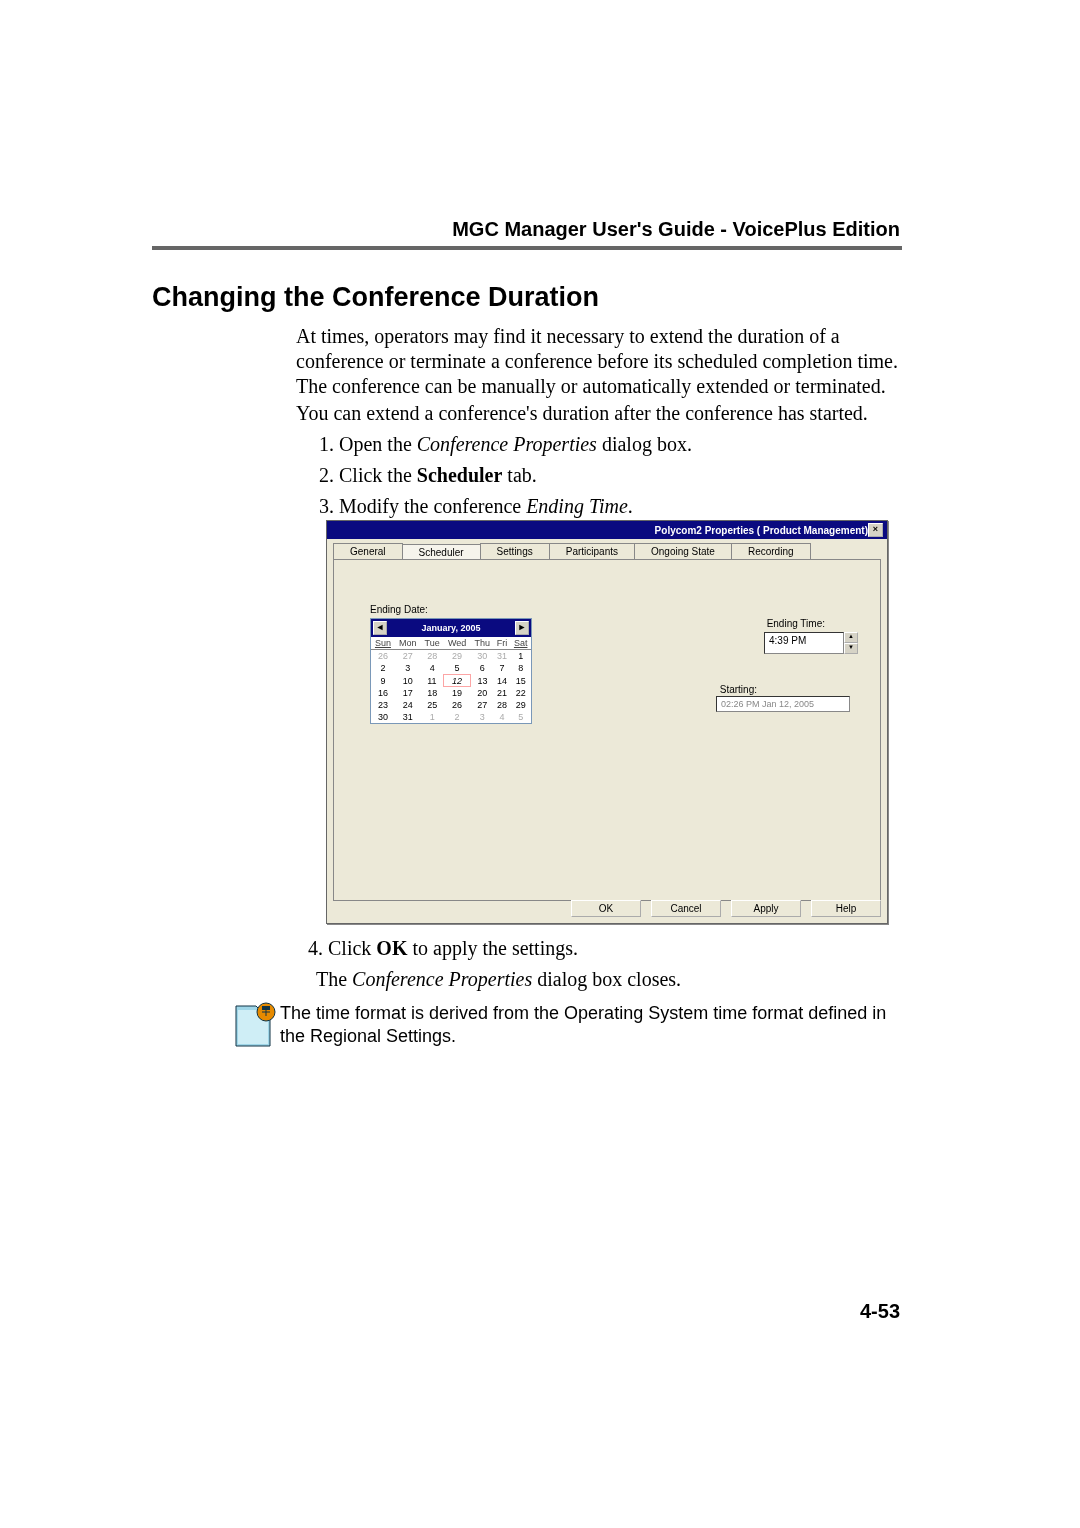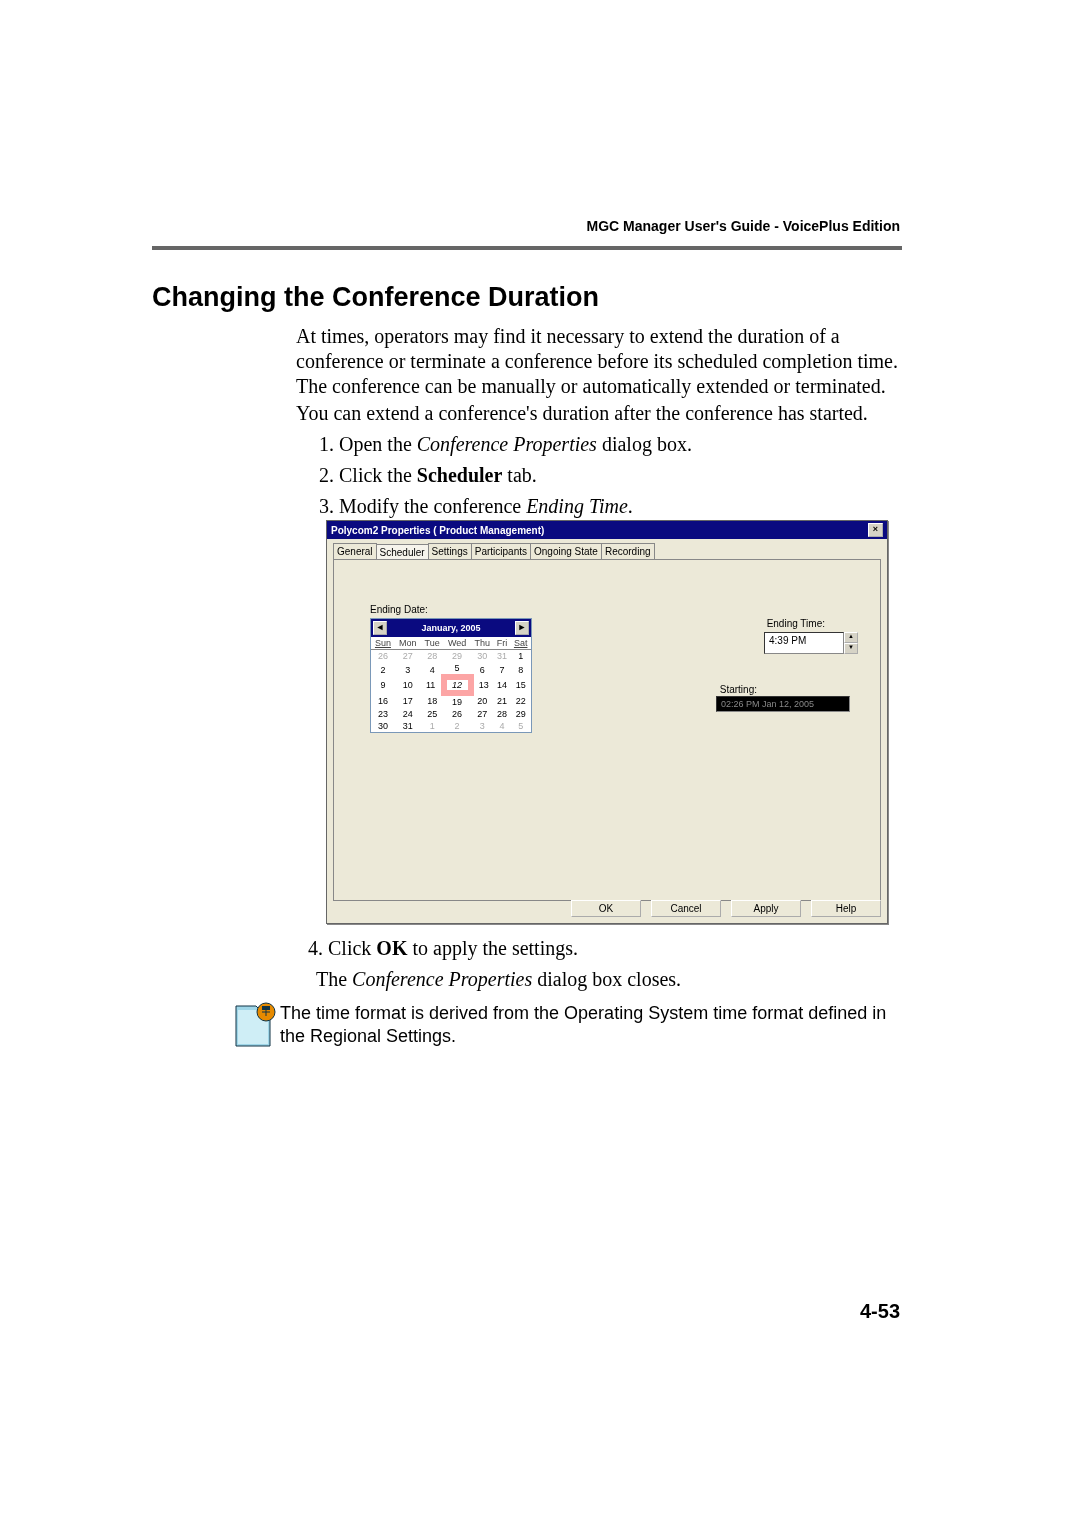--- a/index.html
+++ b/index.html
@@ -16,21 +16,21 @@
     position: relative;
     width: 1080px;
     height: 1528px;
   }
   .header-title {
     position: absolute;
     top: 218px;
     right: 180px;
     font-family: Arial, Helvetica, sans-serif;
     font-weight: bold;
-    font-size: 14px;
+    font-size: 20px;
     text-align: right;
   }
   .header-rule {
     position: absolute;
     top: 246px;
     left: 152px;
     width: 750px;
     height: 4px;
     background: #666;
   }
@@ -77,21 +77,21 @@
     border: 1px solid #666;
     box-shadow: 1px 1px 0 #888;
   }
   .dlg-title {
     background: #0a0a80;
     color: #fff;
     padding: 2px 4px;
     font-weight: bold;
     font-size: 10px;
     display: flex;
-    justify-content: space-between;
+    justify-content: flex-end;
     align-items: center;
   }
   .dlg-close {
     width: 13px;
     height: 12px;
     background: #d6d3c6;
     color: #000;
     text-align: center;
     line-height: 11px;
     font-weight: bold;
@@ -99,21 +99,21 @@
     font-size: 9px;
     cursor: pointer;
   }
   .tabstrip {
     display: flex;
     gap: 0;
     padding: 4px 6px 0 6px;
     font-size: 10px;
   }
   .tab {
-    padding: 2px 3px;
+    padding: 2px 16px;
     border: 1px solid #888;
     border-bottom: none;
     background: #ece9d8;
     margin-right: -1px;
     cursor: pointer;
   }
   .tab.active {
     background: #f6f4ec;
     position: relative;
     top: 1px;
@@ -165,21 +165,21 @@
   .cal-table th {
     font-weight: normal;
     color: #444;
     border-bottom: 1px solid #888;
     padding: 1px;
   }
   .cal-table th.sun, .cal-table th.sat { text-decoration: underline; }
   .cal-table td { padding: 1px; color: #000; }
   .cal-table td.dim { color: #aaa; }
   .cal-table td.today {
-    border: 6px solid #fca5a5;
+    border: 1px solid #fca5a5;
     padding: 0;
     font-style: italic;
   }
   .ending-time-label {
     position: absolute;
     top: 58px;
     right: 55px;
   }
   .ending-time-field {
     position: absolute;
@@ -206,21 +206,21 @@
     text-align: center;
     cursor: pointer;
   }
   .starting-label { position: absolute; top: 124px; right: 123px; }
   .starting-field {
     position: absolute;
     top: 136px;
     right: 30px;
     width: 124px;
     border: 1px inset #888;
-    background: #000000;
+    background: #ffffff;
     color: #888;
     font-size: 9px;
     padding: 2px 4px;
   }
   .dlg-buttons {
     position: absolute;
     bottom: 6px;
     right: 6px;
     display: flex;
     gap: 10px;

